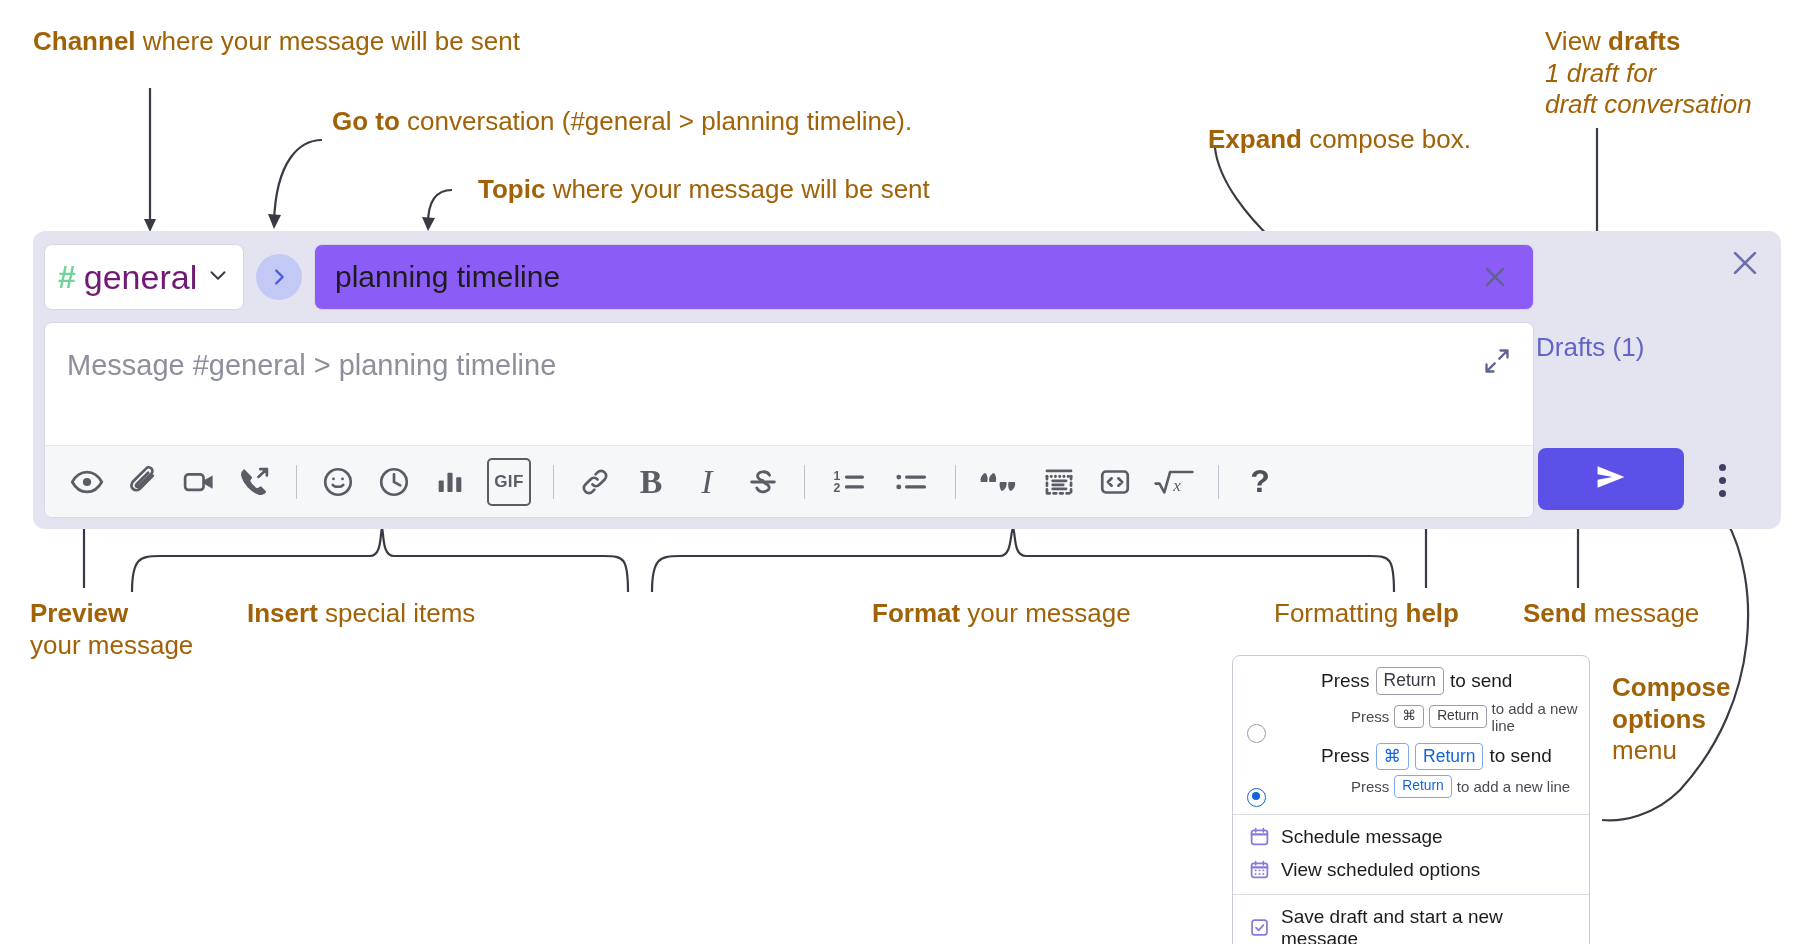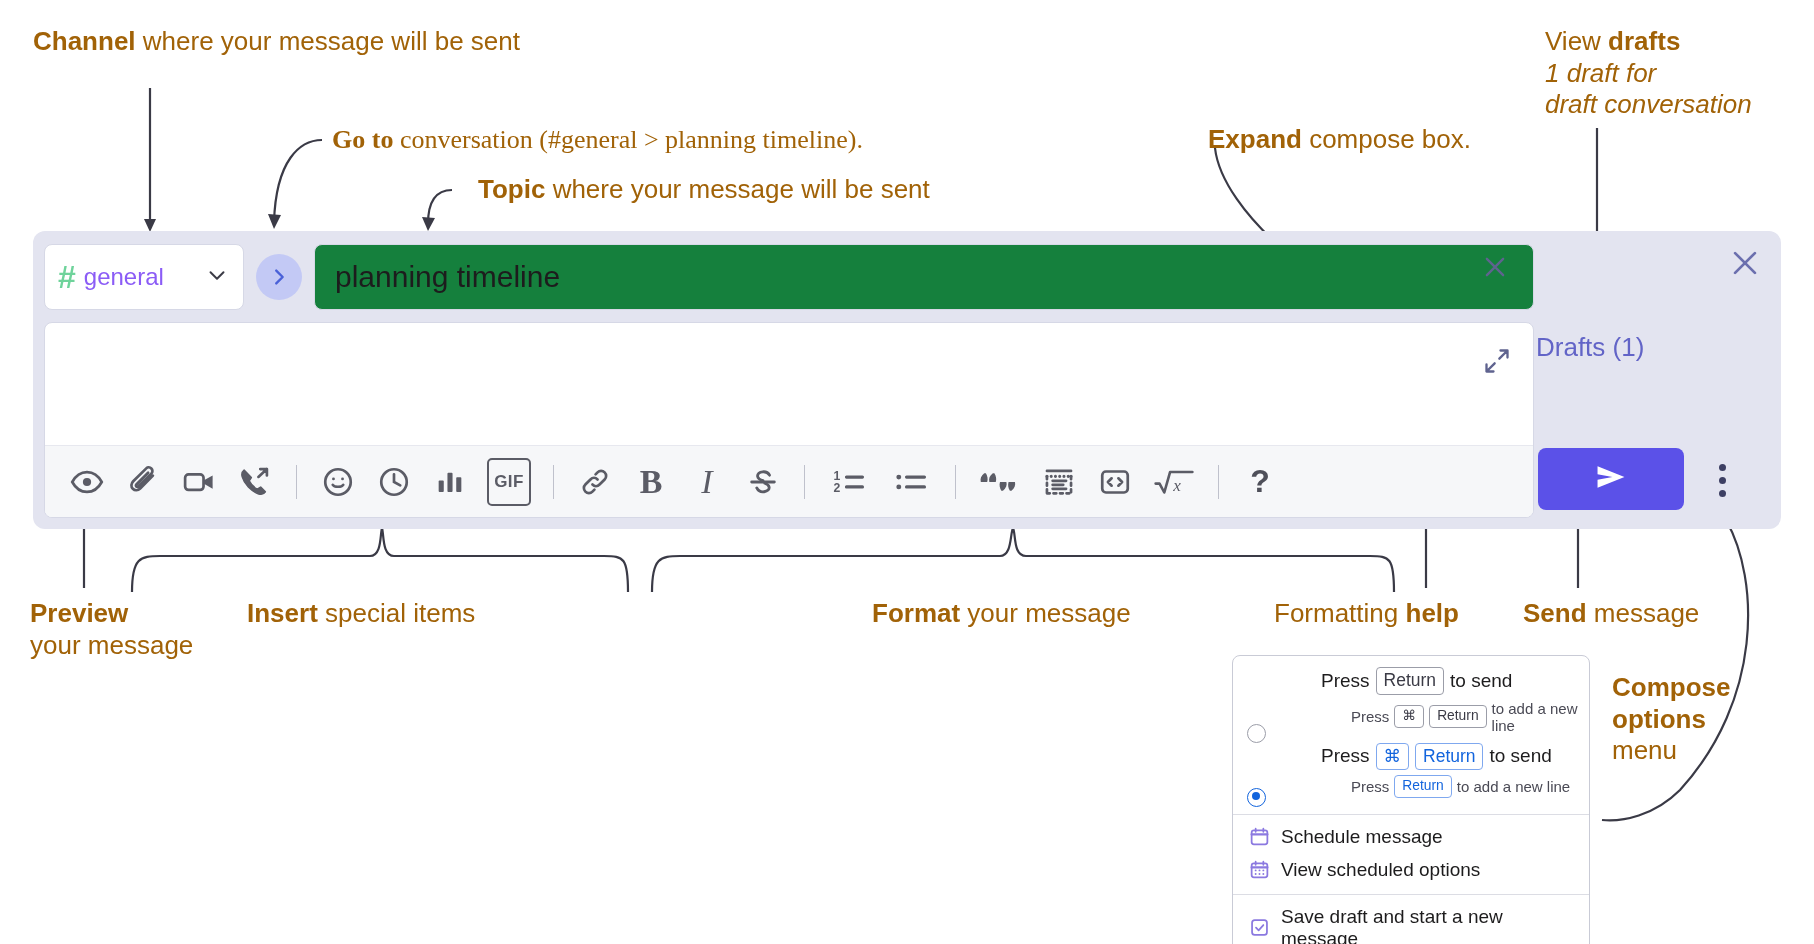--- a/index.html
+++ b/index.html
@@ -60,38 +60,38 @@
   .channel-pill {
     width: 200px; height: 66px;
     background: #ffffff;
     border: 1px solid #d6d8e6;
     border-radius: 8px;
     display: flex; align-items: center; gap: 8px;
     padding: 0 13px;
     cursor: pointer;
   }
   .hash { color: #6fd39b; font-size: 32px; font-weight: 700; line-height: 1; }
-  .channel-name { font-size: 24px; color: #8b5cf6; }
+  .channel-name { font-size: 34px; color: #701a75; }
   .chev { margin-left: auto; color: #3b3b46; }
 
   .goto-btn {
     width: 46px; height: 46px;
     margin: 0 12px;
     border-radius: 50%;
     background: #c3c9f5;
     display: flex; align-items: center; justify-content: center;
     color: #4a61d8; cursor: pointer; flex: none;
   }
 
   .topic-field {
     flex: 1; height: 66px;
-    background: #15803d;
+    background: #8b5cf6;
     border: 1px solid #d6d8e6;
     border-radius: 8px;
-    display: flex; 
+    display: flex; align-items: center;
     padding: 0 16px 0 18px;
   }
   .topic-value {
     font-size: 30px; color: #1d1c1d;
     border: none; outline: none; background: transparent;
     flex: 1; font-family: inherit;
   }
   .topic-clear {
     width: 44px; height: 44px;
     display: flex; align-items: center; justify-content: center;
@@ -231,21 +231,21 @@
       <path d="M1578 522 L1578 588"></path>
 
       <path d="M1726 520 C 1760 580, 1762 700, 1680 790 C 1654 816, 1622 822, 1602 820"></path>
     </g>
   </svg>
 
   <div class="anno" style="left:33px; top:26px;">
     <div><b>Channel</b><span> where your message will be sent</span></div>
   </div>
 
-  <div class="anno" style="left:332px; top:124px;font-family:Liberation Serif, serif;">
+  <div class="anno" style="left:332px; top:106px;">
     <b>Go to</b><span> conversation (#general &gt; planning timeline).</span>
   </div>
 
   <div class="anno" style="left:478px; top:174px;">
     <b>Topic</b><span> where your message will be sent</span>
   </div>
 
   <div class="anno" style="left:1208px; top:124px;">
     <b>Expand</b><span> compose box.</span>
   </div>
@@ -314,20 +314,21 @@
           <input class="topic-value" value="planning timeline" style="">
           <span class="topic-clear">
             <svg width="30" height="30" viewBox="0 0 24 24" fill="none" stroke="currentColor" stroke-width="1.9" stroke-linecap="round">
                 <path d="M5.5 5.5 L18.5 18.5 M18.5 5.5 L5.5 18.5"></path>
               </svg>
           </span>
         </div>
       </div>
 
       <div class="msg-box">
+        <div class="msg-placeholder">Message #general &gt; planning timeline</div>
         <div class="expand-btn">
           <svg width="28" height="28" viewBox="0 0 24 24" fill="none" stroke="currentColor" stroke-width="2" stroke-linecap="round" stroke-linejoin="round">
             <path d="M14 10 L21 3 M21 3 L15 3 M21 3 L21 9"></path>
             <path d="M10 14 L3 21 M3 21 L9 21 M3 21 L3 15"></path>
           </svg>
         </div>
 
         <div class="toolbar">
 
           <div class="tbtn">

